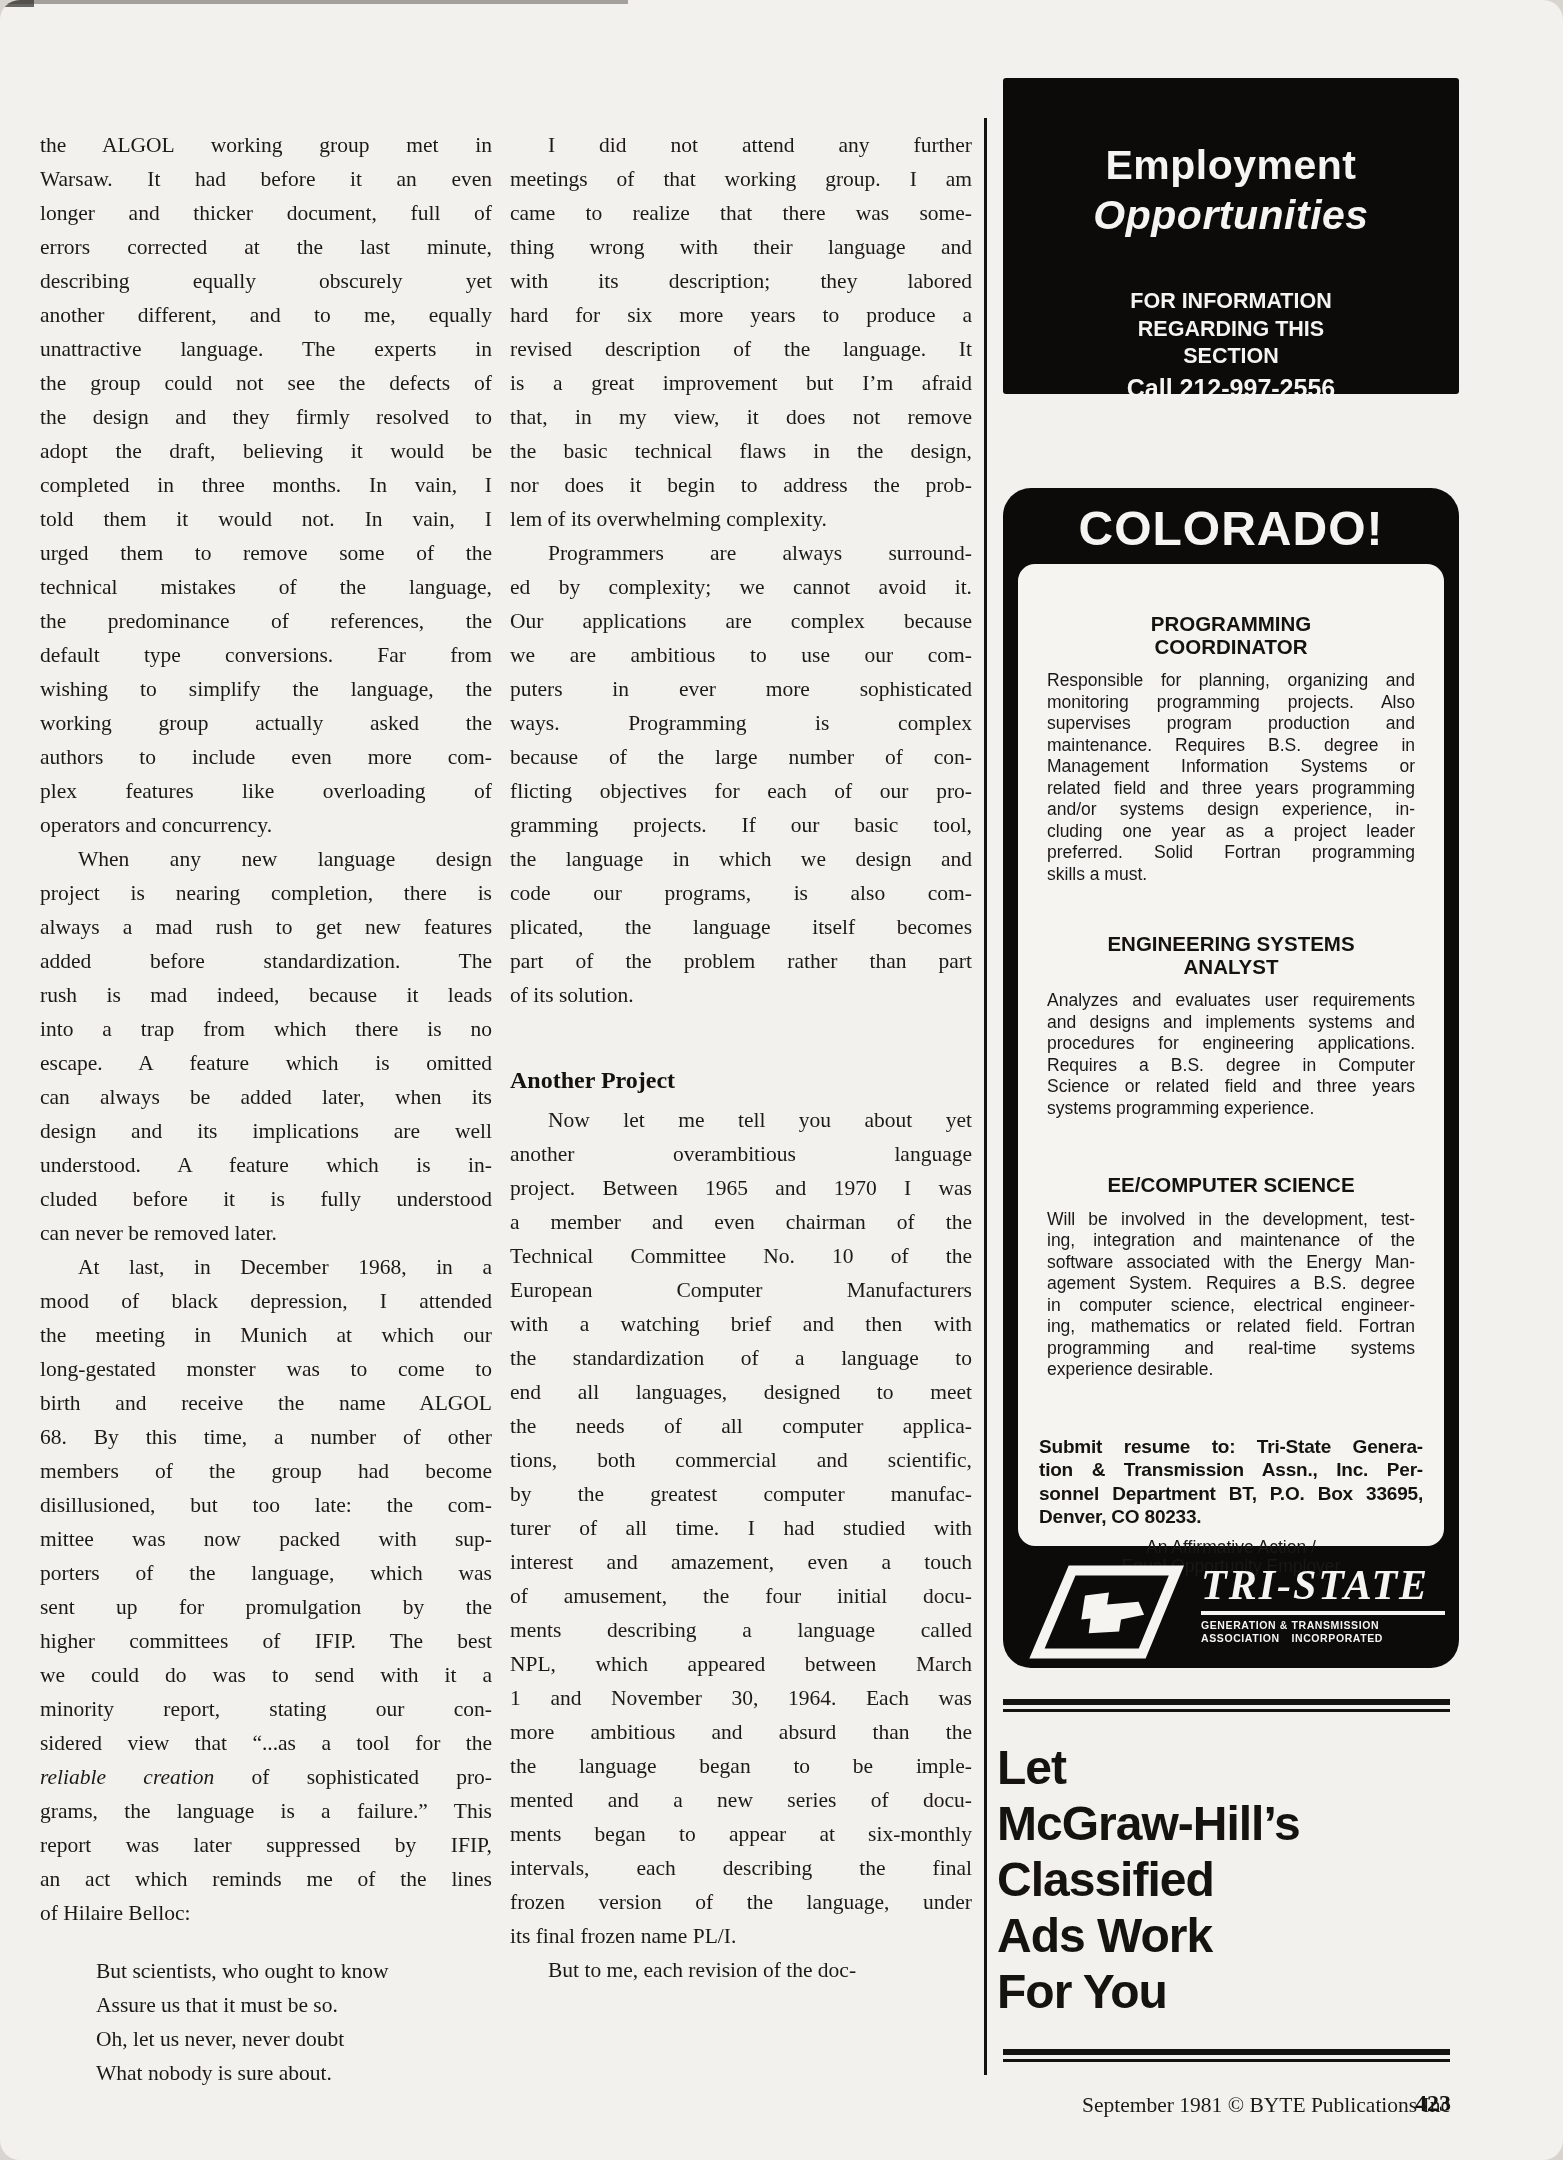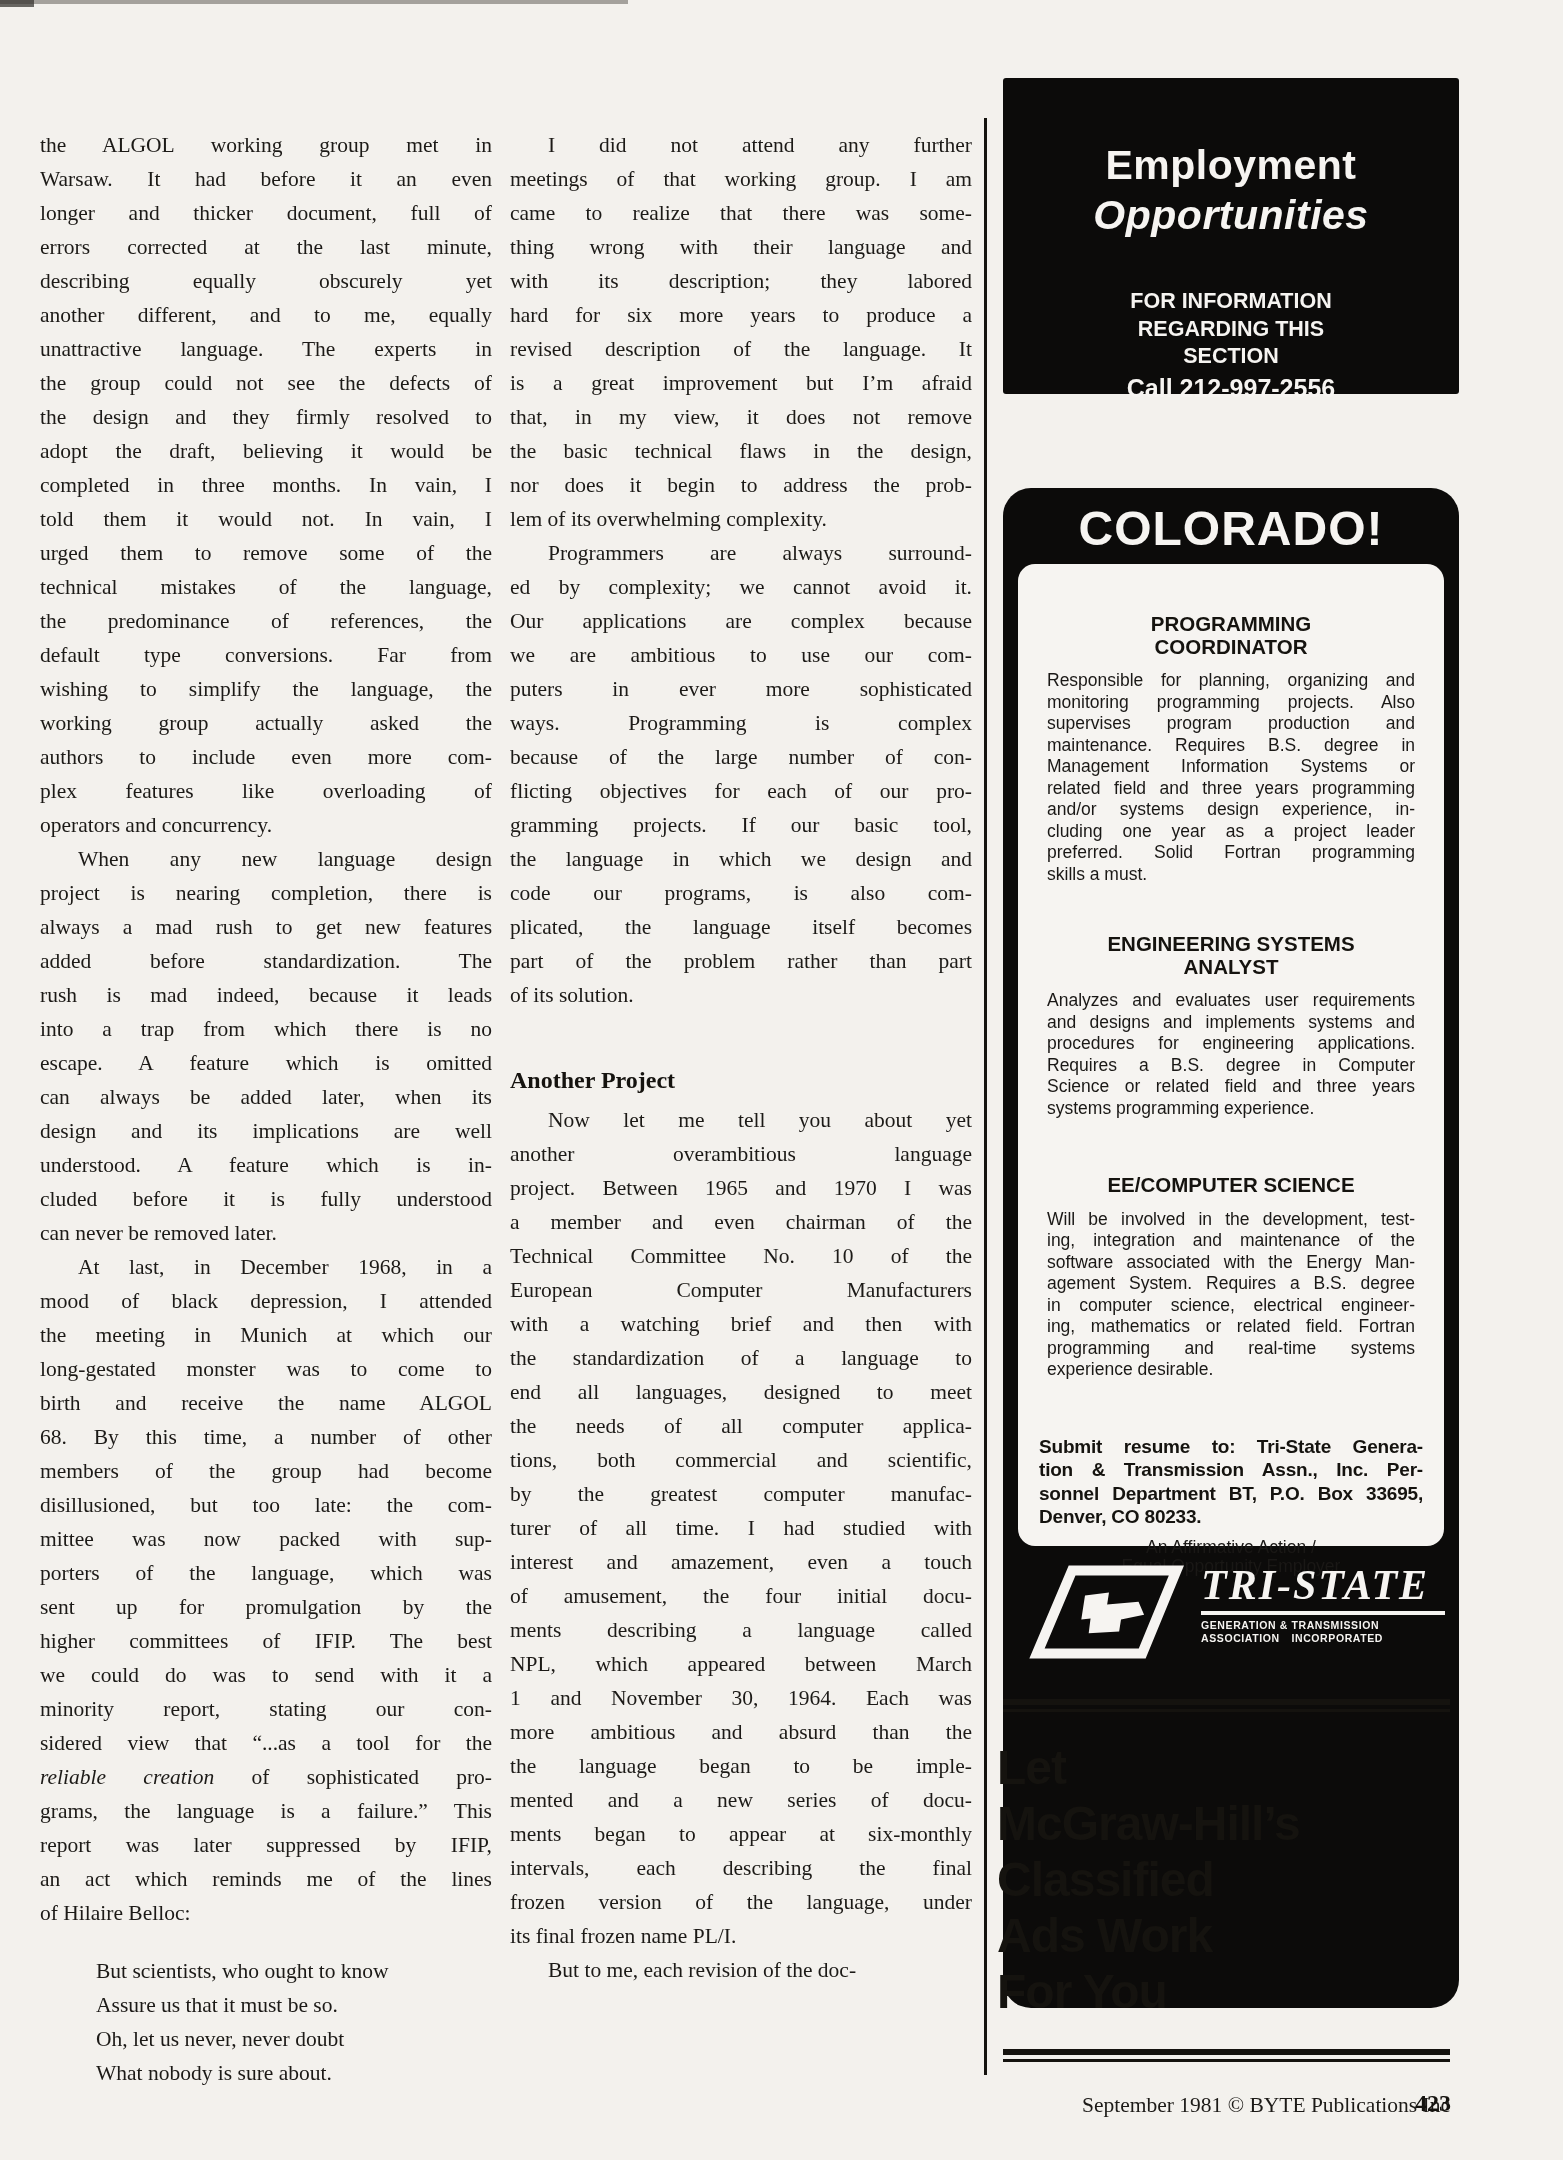--- a/index.html
+++ b/index.html
@@ -1,17 +1,17 @@
 <!DOCTYPE html>
 <html><head>
 <meta charset="utf-8">
 <style>
   html,body{margin:0;padding:0;background:#d8d5d0;}
   .page{position:relative;width:1563px;height:2160px;background:#f3f1ed;overflow:hidden;
-        font-family:"Liberation Serif",serif;color:#1c1a17;}
+        font-family:"Liberation Serif",serif;color:#1c1a17;border-radius:20px;}
   .abs{position:absolute;}
 
   
   .top-smudge{left:0;top:0;width:628px;height:4px;background:#55514c;opacity:.5;}
   .corner-smudge{left:0;top:0;width:34px;height:7px;background:#3a3733;opacity:.75;}
 
   
   .col{top:128px;}
   .col-left{left:40px;width:452px;}
   .col-mid{left:510px;width:462px;}
@@ -29,21 +29,21 @@
 
   
   .emp{left:1003px;top:78px;width:456px;height:316px;background:#0c0b0a;border-radius:3px;
        text-align:center;color:#f6f4f1;font-family:"Liberation Sans",sans-serif;}
   .emp-title1{padding-top:62px;font:bold 41px/50px "Liberation Sans",sans-serif;letter-spacing:.5px;}
   .emp-title2{font:bold italic 41px/50px "Liberation Sans",sans-serif;letter-spacing:.5px;}
   .emp-info{margin-top:48px;font:bold 21.5px/27.5px "Liberation Sans",sans-serif;}
   .emp-call{margin-top:2px;font:bold 25px/30px "Liberation Sans",sans-serif;}
 
   
-  .colo{left:1003px;top:488px;width:456px;height:1520px;background:#0c0b0a;border-radius:28px;
+  .colo{left:1003px;top:488px;width:456px;height:1180px;background:#0c0b0a;border-radius:28px;
         font-family:"Liberation Sans",sans-serif;}
   .colo-title{text-align:center;font:bold 48px/66px "Liberation Sans",sans-serif;
               color:#f6f4f1;letter-spacing:1px;padding-top:8px;}
   .colo-panel{position:absolute;left:15px;top:76px;width:426px;height:982px;background:#f6f4f1;
               border-radius:17px;box-sizing:border-box;padding:0 29px;color:#1a1816;}
   .ad-h{text-align:center;font:bold 20.5px/22.5px "Liberation Sans",sans-serif;color:#15130f;}
   .ad-h.h1{padding-top:49px;}
   .ad-h.h2{margin-top:48px;}
   .ad-h.h3{margin-top:55px;}
   .adbody{margin-top:12px;}

